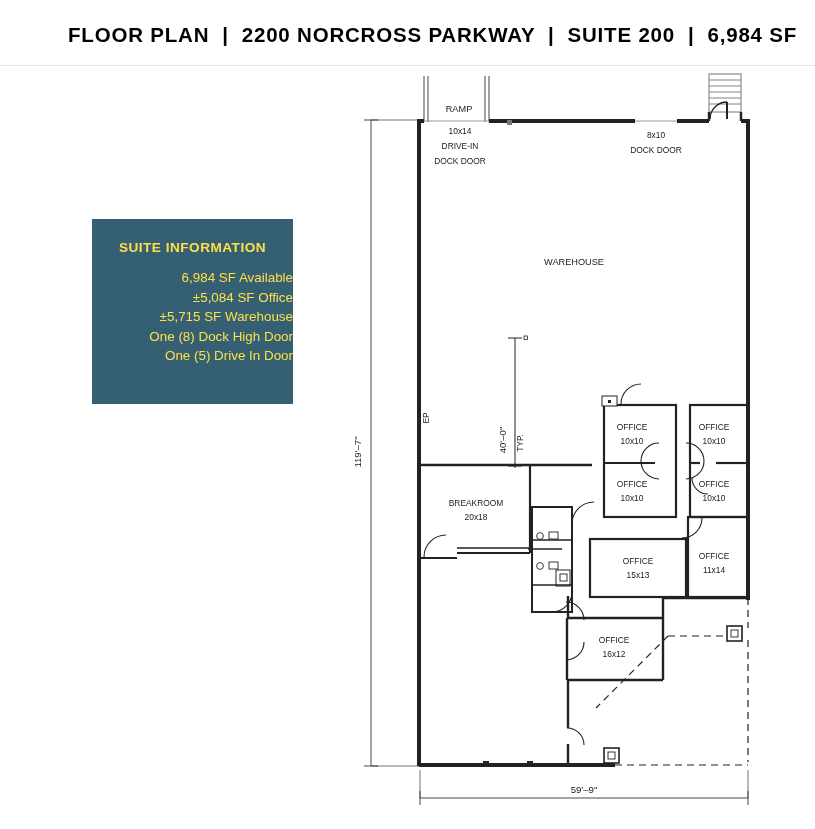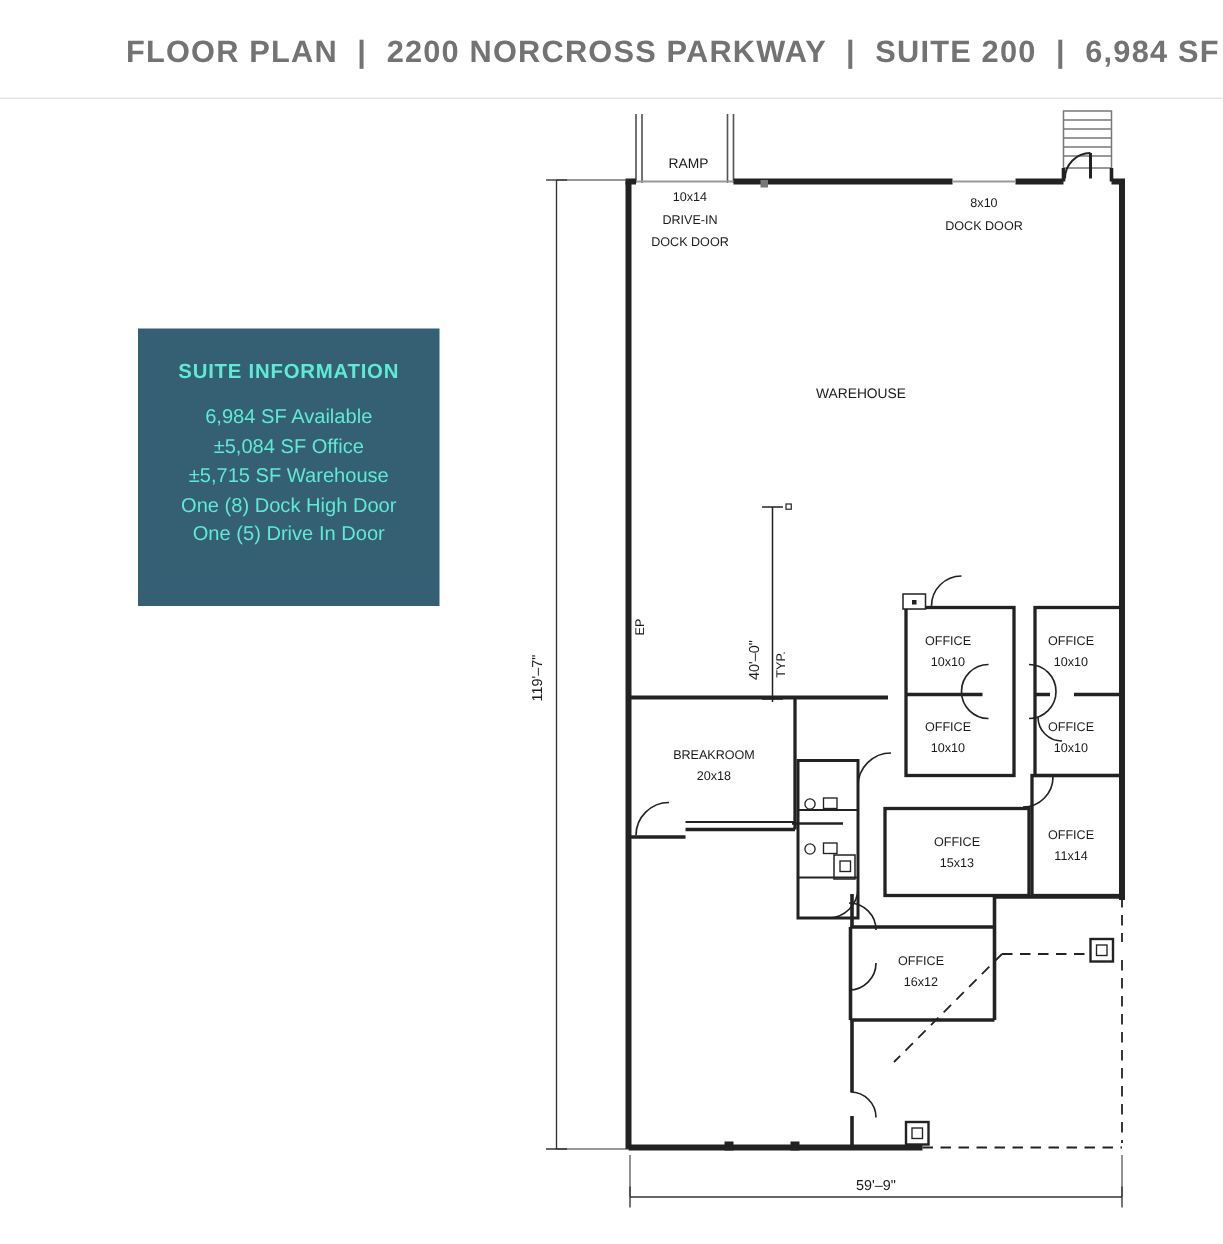--- a/index.html
+++ b/index.html
@@ -17,59 +17,59 @@
   }
 
   
   #header {
     position: absolute;
     left: 0; top: 0;
     width: 815px; height: 66px;
   }
   #header-title {
     position: absolute;
-    left: 84px;
+    left: 68px;
     top: 23px;
     font-size: 20.5px;
     font-weight: bold;
     letter-spacing: 0.8px;
-    color: #737373;
+    color: #000000;
     white-space: pre;
   }
   #header-rule {
     position: absolute;
     left: 0; top: 65px;
     width: 815px; height: 1px;
     background: #e3e6e8;
   }
 
   
   #suite-box {
     position: absolute;
     left: 92px;
     top: 219px;
     width: 201px;
     height: 185px;
     background: #355f73;
-    color: #5eead4;
+    color: #fde047;
     text-align: center;
     box-sizing: border-box;
   }
   #suite-box-title {
     margin-top: 21px;
     font-size: 13.6px;
     font-weight: bold;
     letter-spacing: 0.5px;
   }
   #suite-box-list {
     margin-top: 13px;
     font-size: 13.4px;
     line-height: 19.6px;
   }
-  #suite-box-list div { white-space: pre; }
+  #suite-box-list div { white-space: pre; text-align: right; }
 
   
   #plan {
     position: absolute;
     left: 0; top: 0;
     width: 815px;
     height: 829px;
   }
   #plan text {
     font-family: "Liberation Sans", sans-serif;

